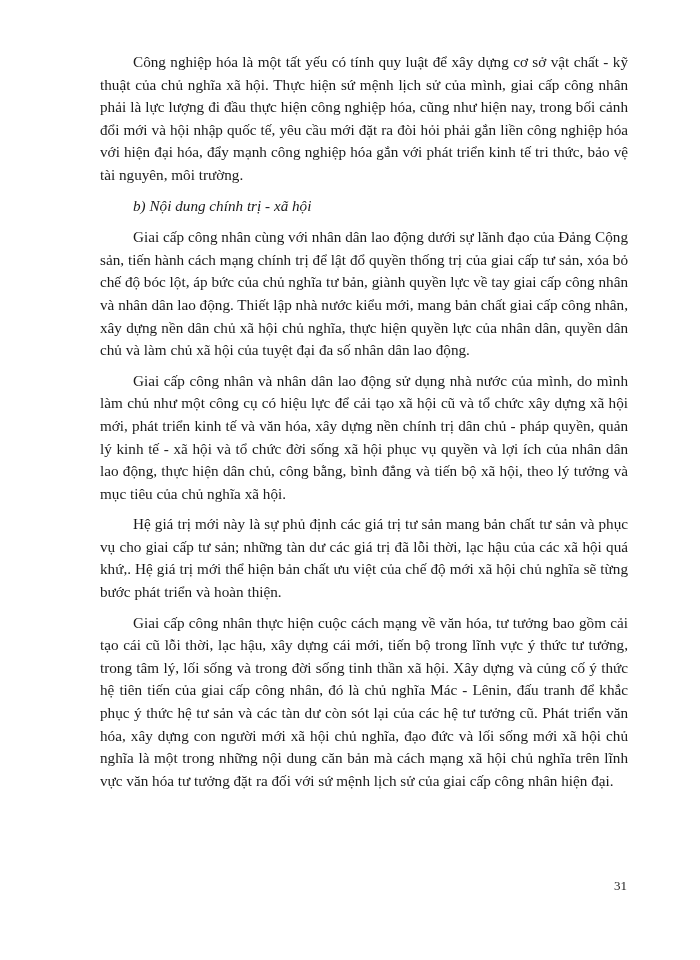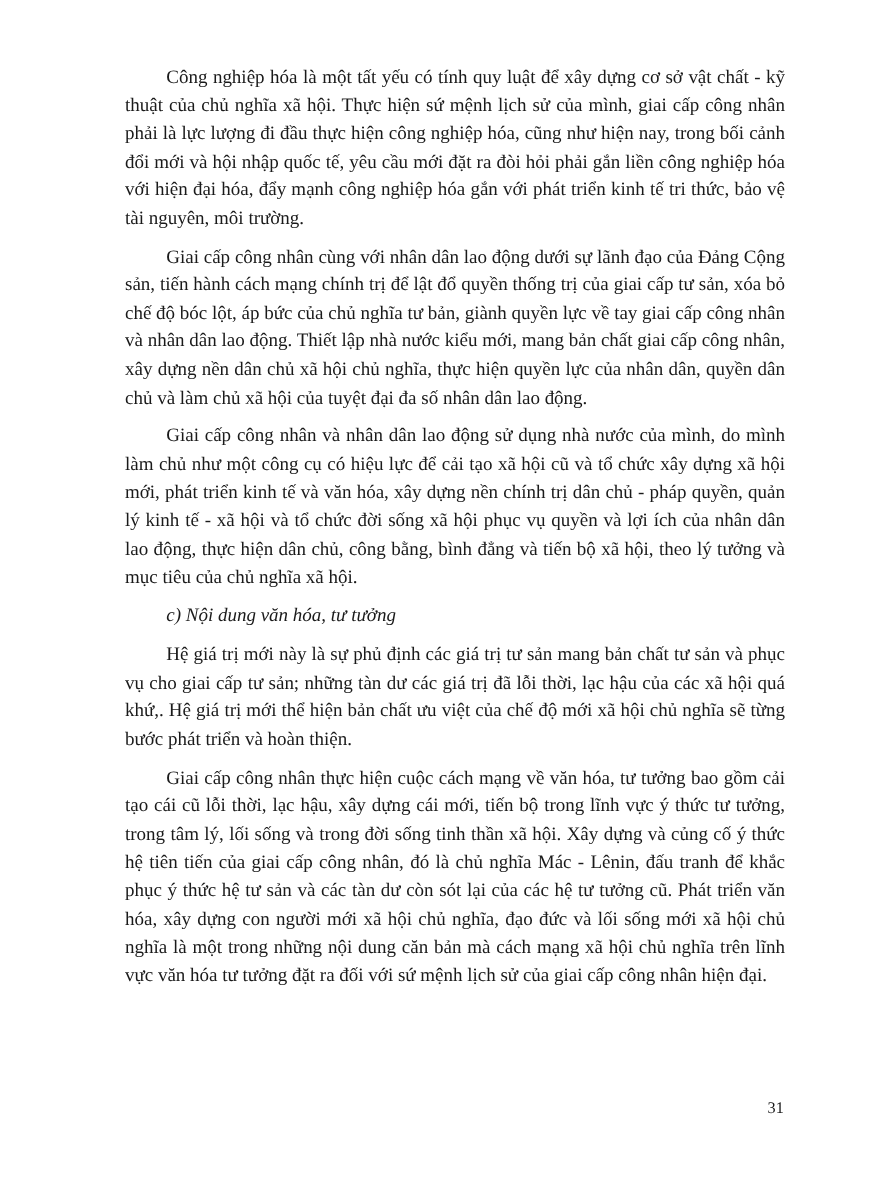--- a/index.html
+++ b/index.html
@@ -43,20 +43,20 @@
       font-family: "Liberation Serif", "DejaVu Serif", serif;
       color: #1a1a1a;
       text-align: right;
     }
   </style>
 </head>
 <body>
 
 <div class="page">
   <p class="para">Công nghiệp hóa là một tất yếu có tính quy luật để xây dựng cơ sở vật chất - kỹ thuật của chủ nghĩa xã hội. Thực hiện sứ mệnh lịch sử của mình, giai cấp công nhân phải là lực lượng đi đầu thực hiện công nghiệp hóa, cũng như hiện nay, trong bối cảnh đổi mới và hội nhập quốc tế, yêu cầu mới đặt ra đòi hỏi phải gắn liền công nghiệp hóa với hiện đại hóa, đẩy mạnh công nghiệp hóa gắn với phát triển kinh tế tri thức, bảo vệ tài nguyên, môi trường.</p>
+  <p class="heading">b) Nội dung chính trị - xã hội</p>
   <p class="para">Giai cấp công nhân cùng với nhân dân lao động dưới sự lãnh đạo của Đảng Cộng sản, tiến hành cách mạng chính trị để lật đổ quyền thống trị của giai cấp tư sản, xóa bỏ chế độ bóc lột, áp bức của chủ nghĩa tư bản, giành quyền lực về tay giai cấp công nhân và nhân dân lao động. Thiết lập nhà nước kiểu mới, mang bản chất giai cấp công nhân, xây dựng nền dân chủ xã hội chủ nghĩa, thực hiện quyền lực của nhân dân, quyền dân chủ và làm chủ xã hội của tuyệt đại đa số nhân dân lao động.</p>
   <p class="para">Giai cấp công nhân và nhân dân lao động sử dụng nhà nước của mình, do mình làm chủ như một công cụ có hiệu lực để cải tạo xã hội cũ và tổ chức xây dựng xã hội mới, phát triển kinh tế và văn hóa, xây dựng nền chính trị dân chủ - pháp quyền, quản lý kinh tế - xã hội và tổ chức đời sống xã hội phục vụ quyền và lợi ích của nhân dân lao động, thực hiện dân chủ, công bằng, bình đẳng và tiến bộ xã hội, theo lý tưởng và mục tiêu của chủ nghĩa xã hội.</p>
-  <p class="heading">c) Nội dung văn hóa, tư tưởng</p>
   <p class="para">Hệ giá trị mới này là sự phủ định các giá trị tư sản mang bản chất tư sản và phục vụ cho giai cấp tư sản; những tàn dư các giá trị đã lỗi thời, lạc hậu của các xã hội quá khứ,. Hệ giá trị mới thể hiện bản chất ưu việt của chế độ mới xã hội chủ nghĩa sẽ từng bước phát triển và hoàn thiện.</p>
   <p class="para">Giai cấp công nhân thực hiện cuộc cách mạng về văn hóa, tư tưởng bao gồm cải tạo cái cũ lỗi thời, lạc hậu, xây dựng cái mới, tiến bộ trong lĩnh vực ý thức tư tưởng, trong tâm lý, lối sống và trong đời sống tinh thần xã hội. Xây dựng và củng cố ý thức hệ tiên tiến của giai cấp công nhân, đó là chủ nghĩa Mác - Lênin, đấu tranh để khắc phục ý thức hệ tư sản và các tàn dư còn sót lại của các hệ tư tưởng cũ. Phát triển văn hóa, xây dựng con người mới xã hội chủ nghĩa, đạo đức và lối sống mới xã hội chủ nghĩa là một trong những nội dung căn bản mà cách mạng xã hội chủ nghĩa trên lĩnh vực văn hóa tư tưởng đặt ra đối với sứ mệnh lịch sử của giai cấp công nhân hiện đại.</p>
 </div>
 
 <div class="page-number">31</div>
 
 </body></html>

